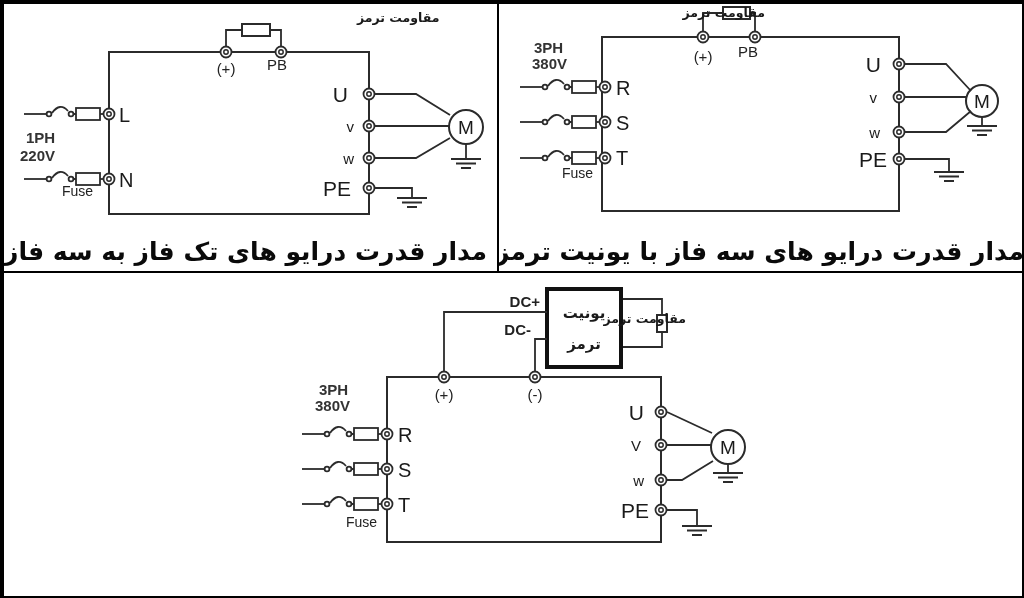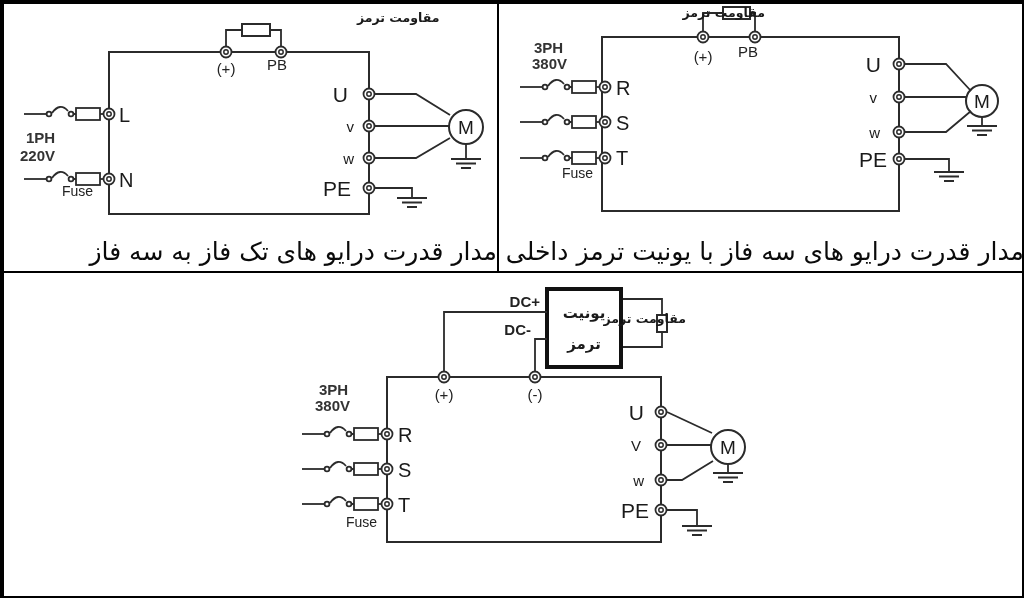--- a/index.html
+++ b/index.html
@@ -5,23 +5,23 @@
   * { margin:0; padding:0; box-sizing:border-box; }
   html,body { background:#e8e8e8; }
   body { width:1024px; height:598px; font-family:"Liberation Sans",sans-serif; }
   .frame { position:relative; width:1024px; height:598px; background:#0c4a6e; border:2px solid #000; overflow:hidden; }
   .panel { position:absolute; border:2px solid #000; background:#fff; overflow:hidden; }
   #panel-single   { left:0;   top:0;   width:497px;  height:271px; }
   #panel-internal { left:495px; top:0; width:529px;  height:271px; }
   #panel-external { left:0; top:269px; width:1024px; height:329px; }
   .panel > svg { position:absolute; left:0; top:0; }
   .caption {
-    position:absolute; left:0; right:0; text-align:right;
+    position:absolute; left:0; right:0; text-align:left;
     font-family:"DejaVu Sans","Liberation Sans",sans-serif;
-    font-weight:normal; color:#0a0a0a; direction:rtl; white-space:nowrap;
+    font-weight:bold; color:#0a0a0a; direction:rtl; white-space:nowrap;
   }
   #panel-single .caption   { bottom:5px; font-size:25px; }
   #panel-internal .caption { bottom:5px; font-size:25px; }
   #panel-external .caption { bottom:7px; font-size:26px; }
   svg text { fill:#1a1a1a; font-family:"Liberation Sans",sans-serif; }
   text.fa { font-family:"DejaVu Sans",sans-serif; font-weight:bold; font-size:12.5px; direction:rtl; }
   text.term-lbl  { font-size:20px; }
   text.out-big   { font-size:21px; }
   text.out-small { font-size:15px; }
   text.src-lbl   { font-size:15px; font-weight:bold; fill:#333; }

